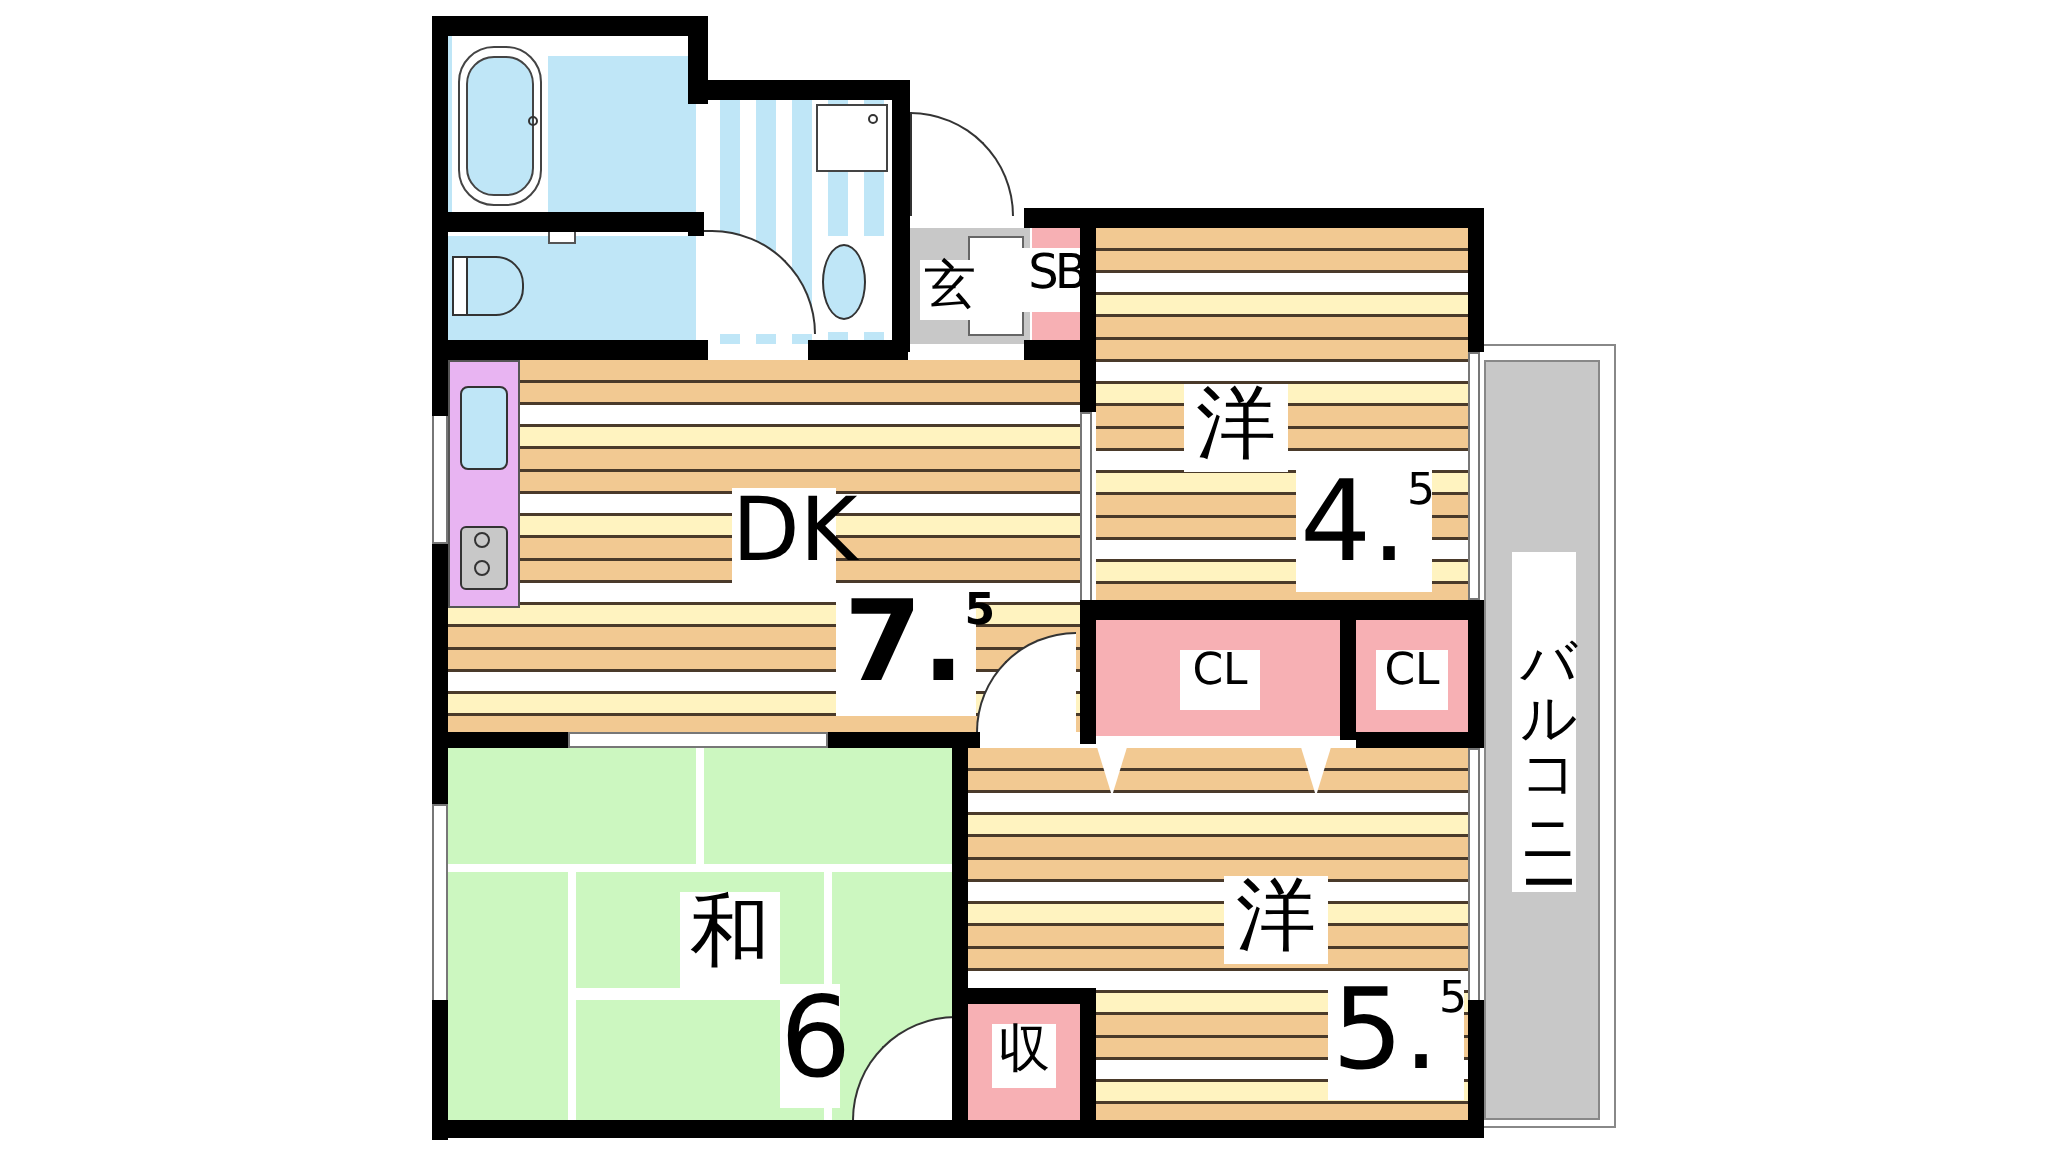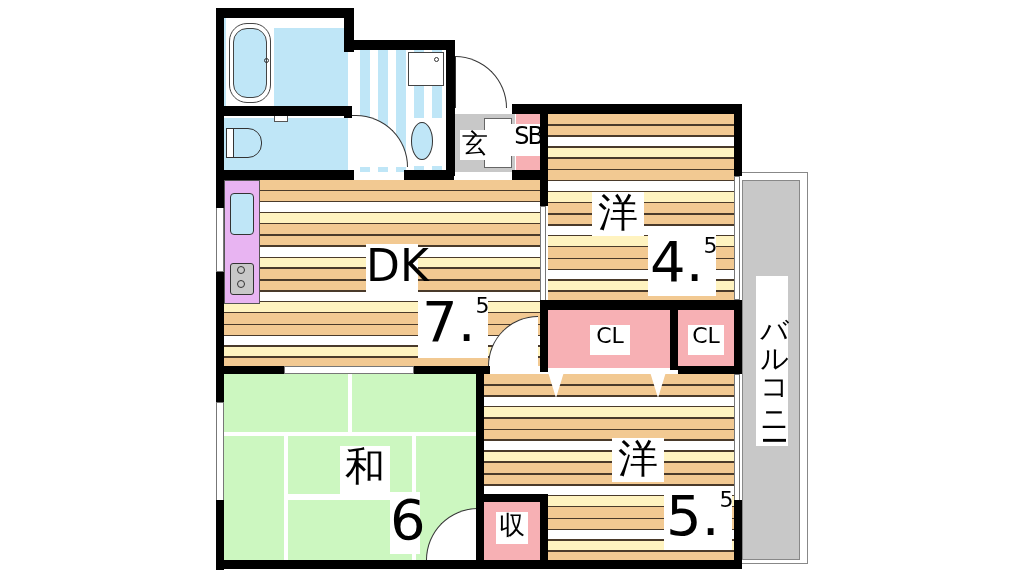--- a/index.html
+++ b/index.html
@@ -54,21 +54,21 @@
 <div class="label" style="left:511px;top:124px;width:34px;height:32px;font-size:24px;letter-spacing:-2px;">SB</div>
 <div class="door-arc" style="left:455px;top:56px;width:52px;height:52px;border-radius:0 52px 0 0;border-left:1.5px solid #333;border-bottom:none;"></div>
 
 <div class="abs wood" style="left:224px;top:180px;width:316px;height:186px;"></div>
 <div class="abs" style="left:224px;top:180px;width:36px;height:124px;background:#e8b4f2;border:1px solid #555;"></div>
 <div class="abs" style="left:230px;top:193px;width:24px;height:42px;background:#bfe6f7;border:1.5px solid #333;border-radius:4px;"></div>
 <div class="abs" style="left:230px;top:263px;width:24px;height:32px;background:#c8c8c8;border:1.5px solid #333;border-radius:3px;"></div>
 <div class="abs" style="left:237px;top:266px;width:8px;height:8px;border:1px solid #333;border-radius:50%;"></div>
 <div class="abs" style="left:237px;top:280px;width:8px;height:8px;border:1px solid #333;border-radius:50%;"></div>
 <div class="label" style="left:366px;top:244px;width:52px;height:50px;font-size:44px;">DK</div>
-<div class="label" style="left:418px;top:294px;width:66px;height:64px;font-size:56px;text-align:left;padding-left:4px;">
+<div class="label" style="left:418px;top:294px;width:66px;height:64px;font-size:56px;text-align:left;padding-left:4px;font-weight:bold;">
   <span>7.</span><sup style="font-size:22px;vertical-align:28px;">5</sup>
 </div>
 <div class="door-arc" style="left:488px;top:316px;width:50px;height:50px;border-radius:50px 0 0 0;border-right:none;border-bottom:none;"></div>
 
 <div class="abs wood" style="left:548px;top:114px;width:186px;height:186px;"></div>
 <div class="label" style="left:592px;top:192px;width:52px;height:44px;font-size:40px;">洋</div>
 <div class="label" style="left:648px;top:234px;width:66px;height:62px;font-size:56px;text-align:left;padding-left:2px;">
   <span>4.</span><sup style="font-size:22px;vertical-align:28px;">5</sup>
 </div>
 

